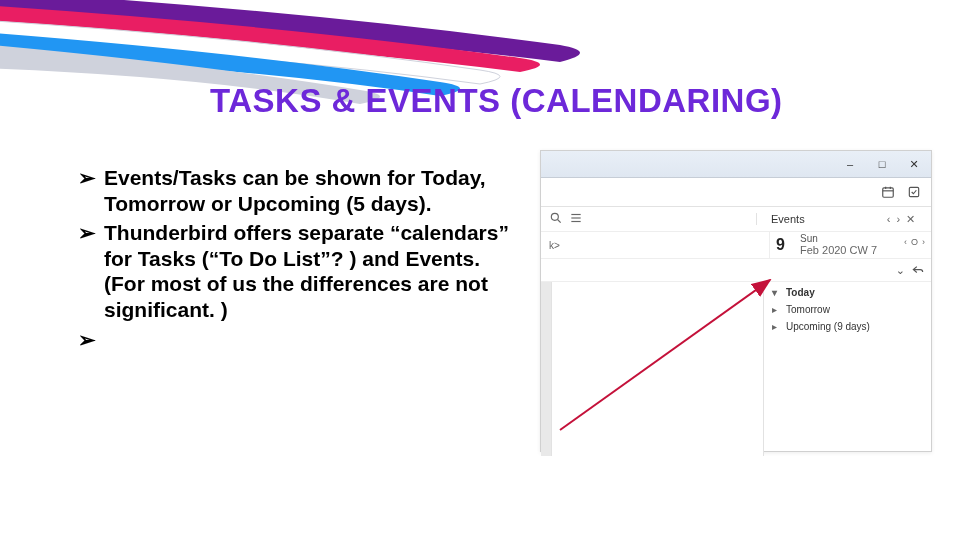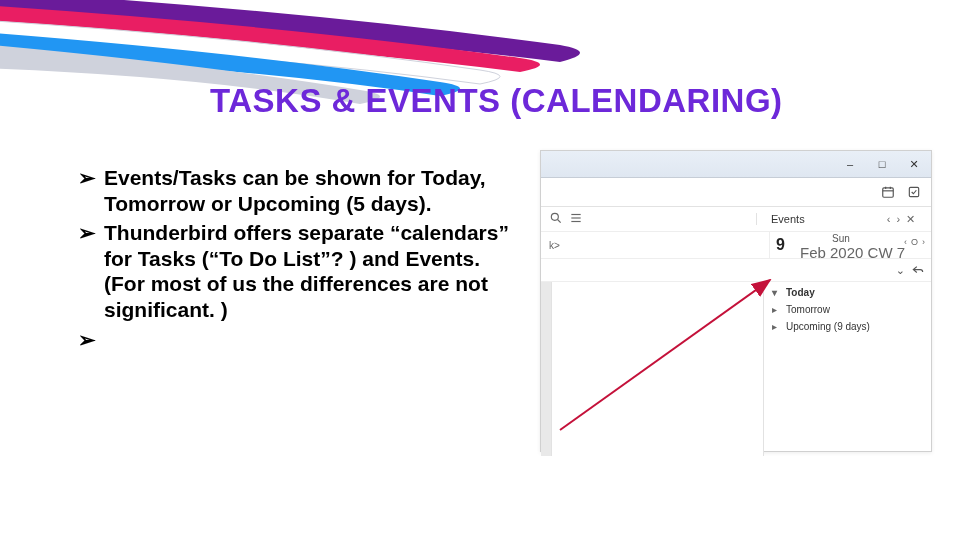--- a/index.html
+++ b/index.html
@@ -113,22 +113,22 @@
   .panel .row3 .col-right {
     width: 155px;
     border-left:1px solid #eee;
     display:flex;
     flex-direction:column;
     justify-content:center;
     padding-left:6px;
     position:relative;
   }
   .panel .daynum { font-size:16px; font-weight:700; color:#222; line-height:1; }
-  .panel .dayname { font-size:10px; color:#555; position:absolute; left:30px; top:1px;margin-left:32px;}
-  .panel .daymeta { font-size:15px; color:#666; position:absolute; left:30px; top:12px;}
+  .panel .dayname { font-size:10px; color:#555; position:absolute; left:30px; top:1px;}
+  .panel .daymeta { font-size:11px; color:#666; position:absolute; left:30px; top:12px;}
   .panel .daynav { position:absolute; right:6px; top:5px; display:flex; gap:4px; color:#666; font-size:9px;}
   .panel .row4 {
     height: 22px;
     border-bottom:1px solid #eee;
     display:flex;
   }
   .panel .row4 .col-left { flex:1; display:flex; align-items:center; justify-content:flex-end; padding-right:6px; gap:6px; color:#555; font-size:11px;}
   .panel .row4 .col-right { width:155px; border-left:1px solid #eee; display:flex; align-items:center; gap:4px; padding-left:6px;}
   .panel .newevent-icon { width:12px; height:12px; display:inline-flex; align-items:center; justify-content:center; }
   .panel .body { display:flex; height: calc(100% - 26px - 28px - 24px - 26px - 22px); }

